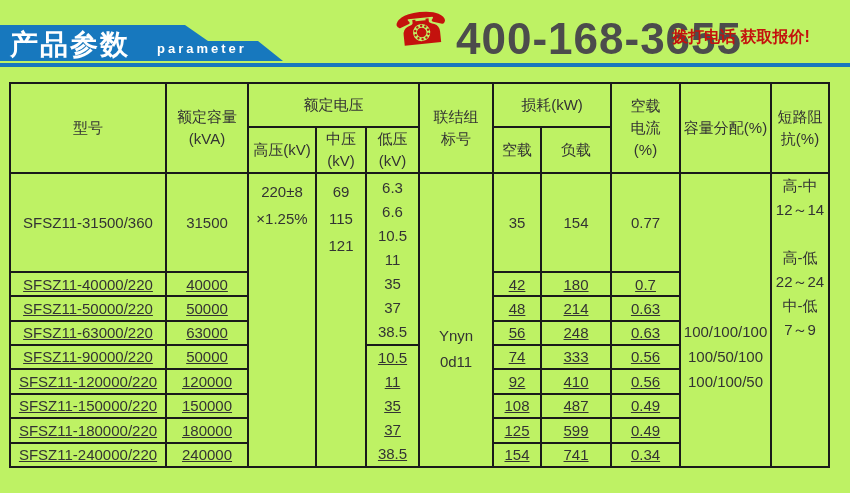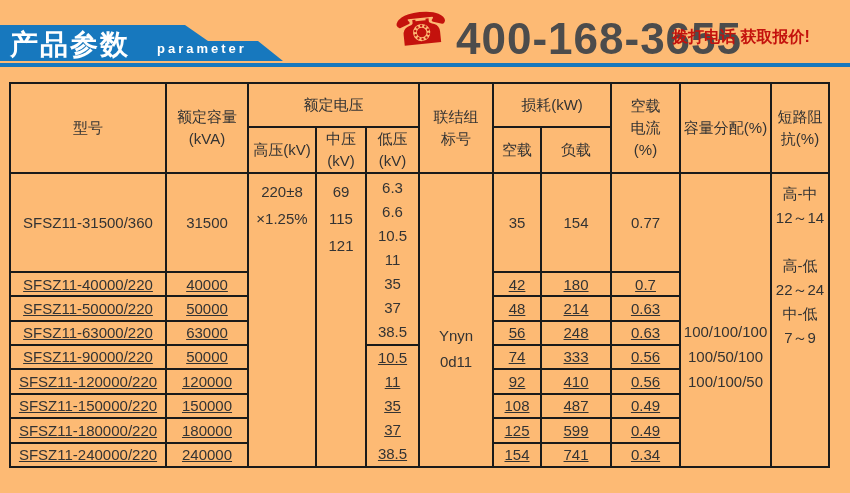--- a/index.html
+++ b/index.html
@@ -1,18 +1,18 @@
 <!DOCTYPE html>
 <html><head>
 <meta charset="utf-8">
 <style>
   * { margin:0; padding:0; box-sizing:border-box; }
   html,body { background:#fff; }
   body { width:850px; height:493px; font-family:"Liberation Sans", sans-serif; }
-  #page { position:relative; width:850px; height:493px; background:#fdba74; overflow:hidden; }
+  #page { position:relative; width:850px; height:493px; background:#bef264; overflow:hidden; }
 
   
   .banner { position:absolute; left:0; top:25px; width:283px; height:36px;
             background:#1778BE; color:#fff;
             clip-path:polygon(0 0,185px 0,208px 16px,258px 16px,283px 36px,0 36px); }
   .banner-title { position:absolute; left:10px; top:1px; font-size:28px; font-weight:bold; letter-spacing:2px; }
   .banner-sub { position:absolute; left:157px; top:16px; font-size:13px; font-weight:bold; letter-spacing:3px; }
   .blue-rule { position:absolute; left:0; top:63px; width:850px; height:4px; background:#1778BE; }
 
   .phone-icon { position:absolute; left:394px; top:7px; font-size:44px; line-height:44px;
@@ -32,21 +32,21 @@
   tr.r1 { height:94px; }
   tr.rr { height:23px;text-decoration:underline; }
   .thl div { height:22px; line-height:22px; }
   .vtop { vertical-align:top; }
   .hv div, .mv div { height:27px; line-height:27px; }
   .hv, .mv { padding-top:4px; }
   .lv div { height:24px; line-height:24px; }
   .lv1 { padding-top:2px; }
   .vec { padding-top:149px; } .vec div { height:26px; line-height:26px; }
   .split { padding-top:145px;border-radius:15px; } .split div { height:25px; line-height:25px; }
-  .imp { padding-top:8px; } .imp div { height:24px; line-height:24px; }
+  .imp { } .imp div { height:24px; line-height:24px; }
 </style>
 </head>
 <body>
 
 <div id="page">
 
   <div>
     <div class="banner">
       <span class="banner-title">产品参数</span>
       <span class="banner-sub">parameter</span>

